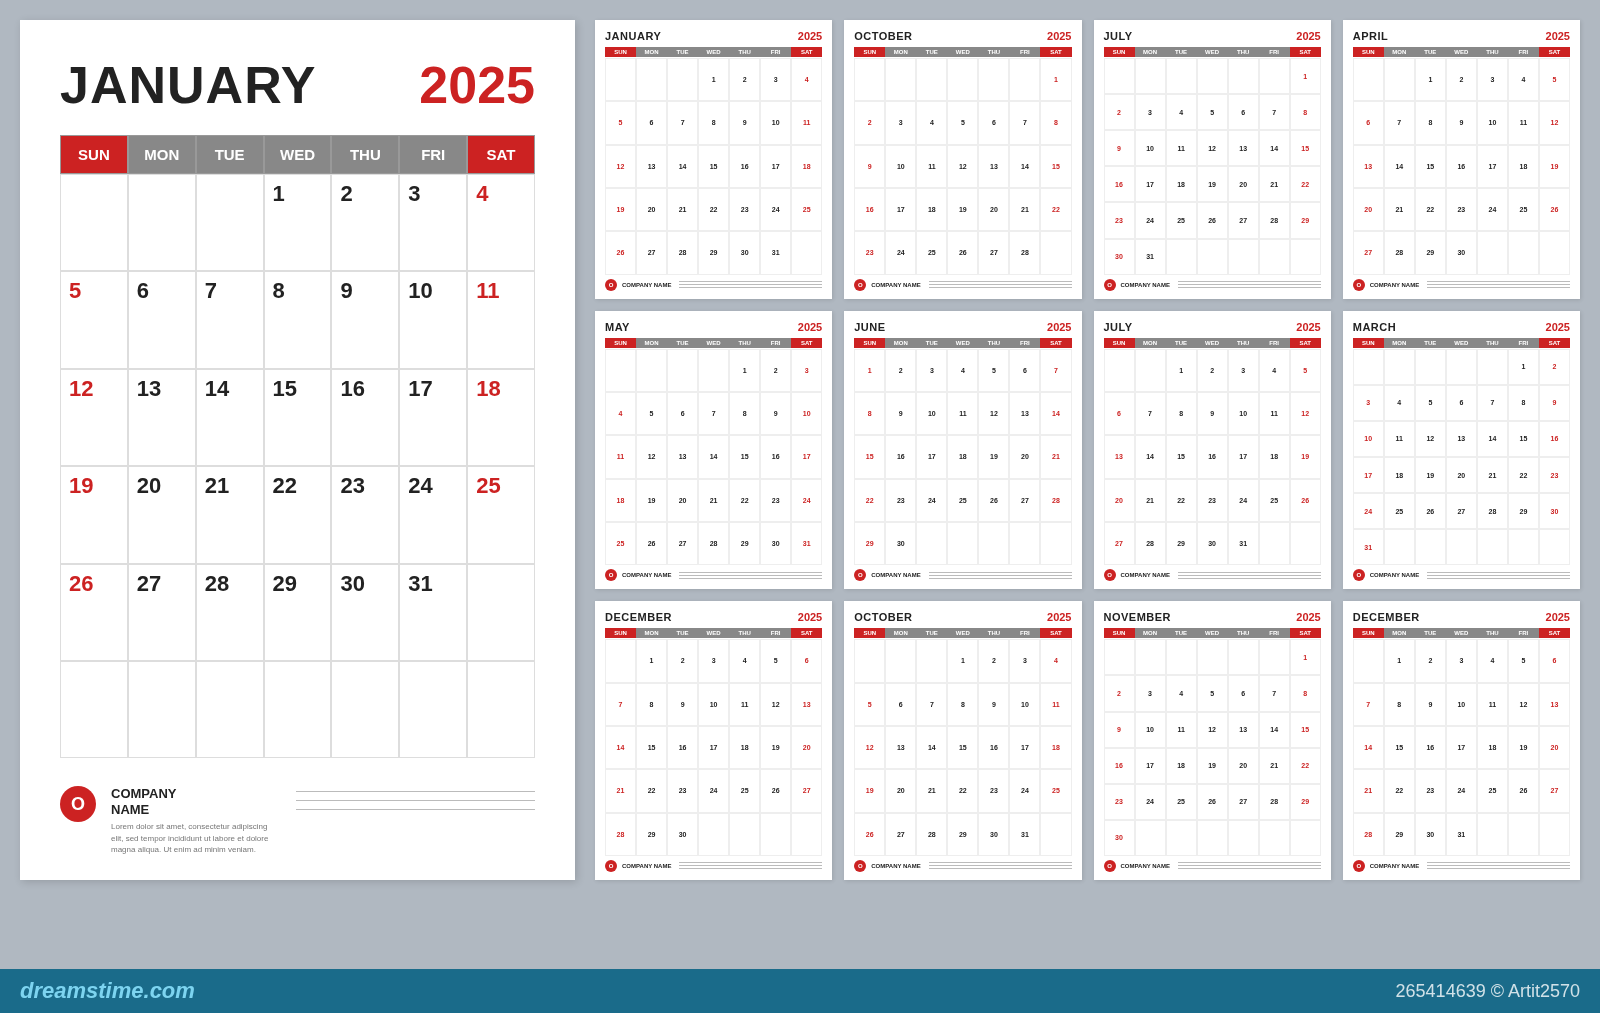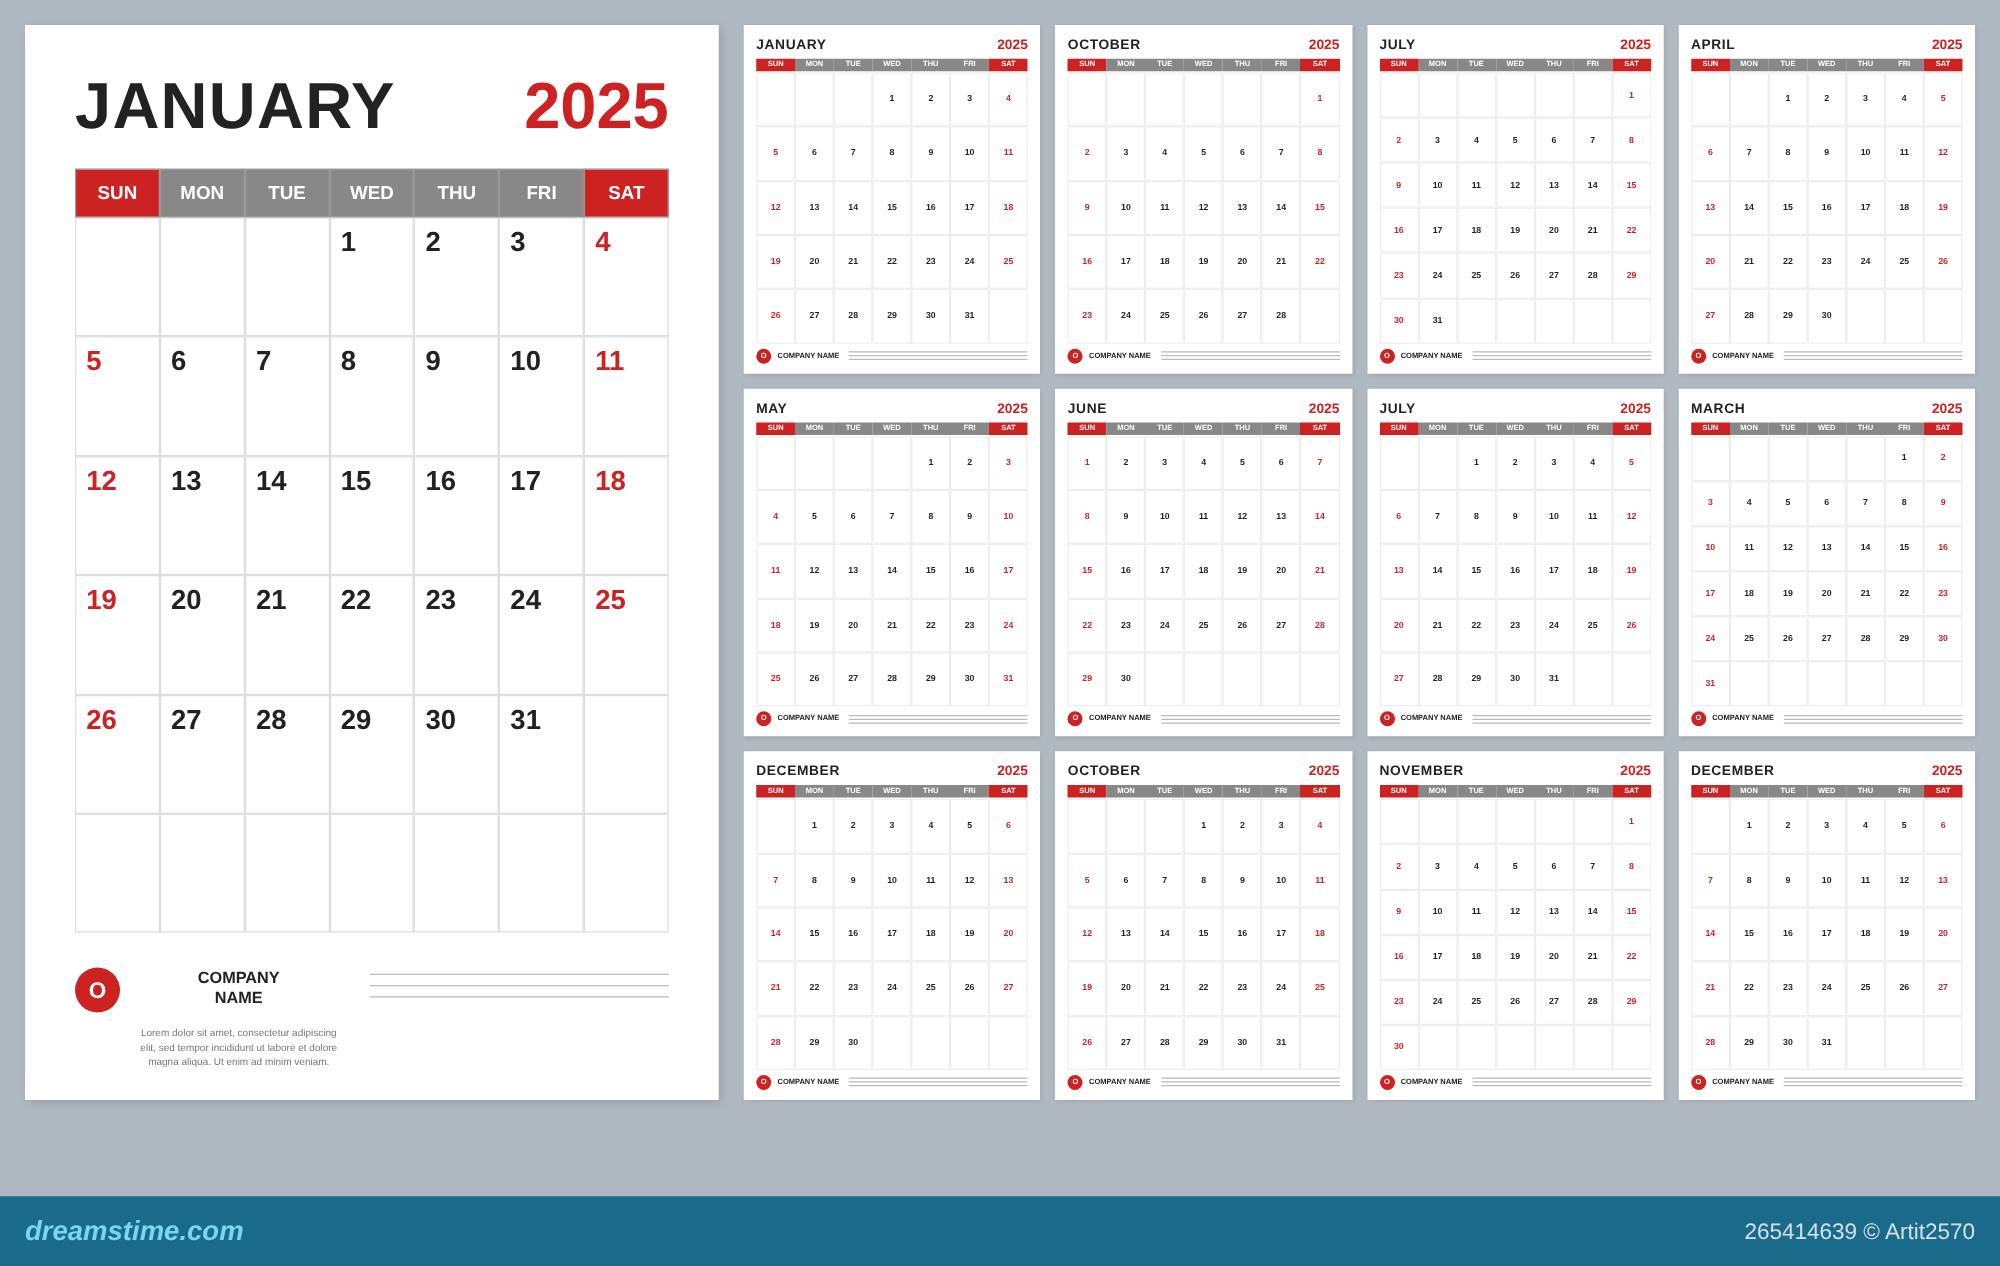--- a/index.html
+++ b/index.html
@@ -11,21 +11,21 @@
       position: relative;
       overflow: hidden;
     }
 
     
     .dreamstime-bar {
       position: absolute;
       bottom: 0;
       left: 0;
       right: 0;
-      height: 56px;
+      height: 44px;
       background: #1a6b8a;
       display: flex;
       align-items: center;
       padding: 0 20px;
       gap: 20px;
     }
     .dreamstime-logo {
       color: white;
       font-size: 22px;
       font-style: italic;
@@ -127,32 +127,31 @@
       align-items: center;
       justify-content: center;
       color: white;
       font-size: 18px;
       font-weight: bold;
       flex-shrink: 0;
     }
     .company-text-area {
       display: flex;
       flex-direction: column;
-      text-align: center;
     }
     .company-name-label {
       font-size: 13px;
       font-weight: bold;
       color: #222;
       line-height: 1.2;
     }
     .company-desc {
       font-size: 8px;
       color: #777;
-      margin-top: 16px;
+      margin-top: 4px;
       line-height: 1.4;
       max-width: 160px;
     }
     .footer-lines {
       flex: 1;
       display: flex;
       flex-direction: column;
       gap: 8px;
       margin-left: 10px;
       margin-top: 5px;

